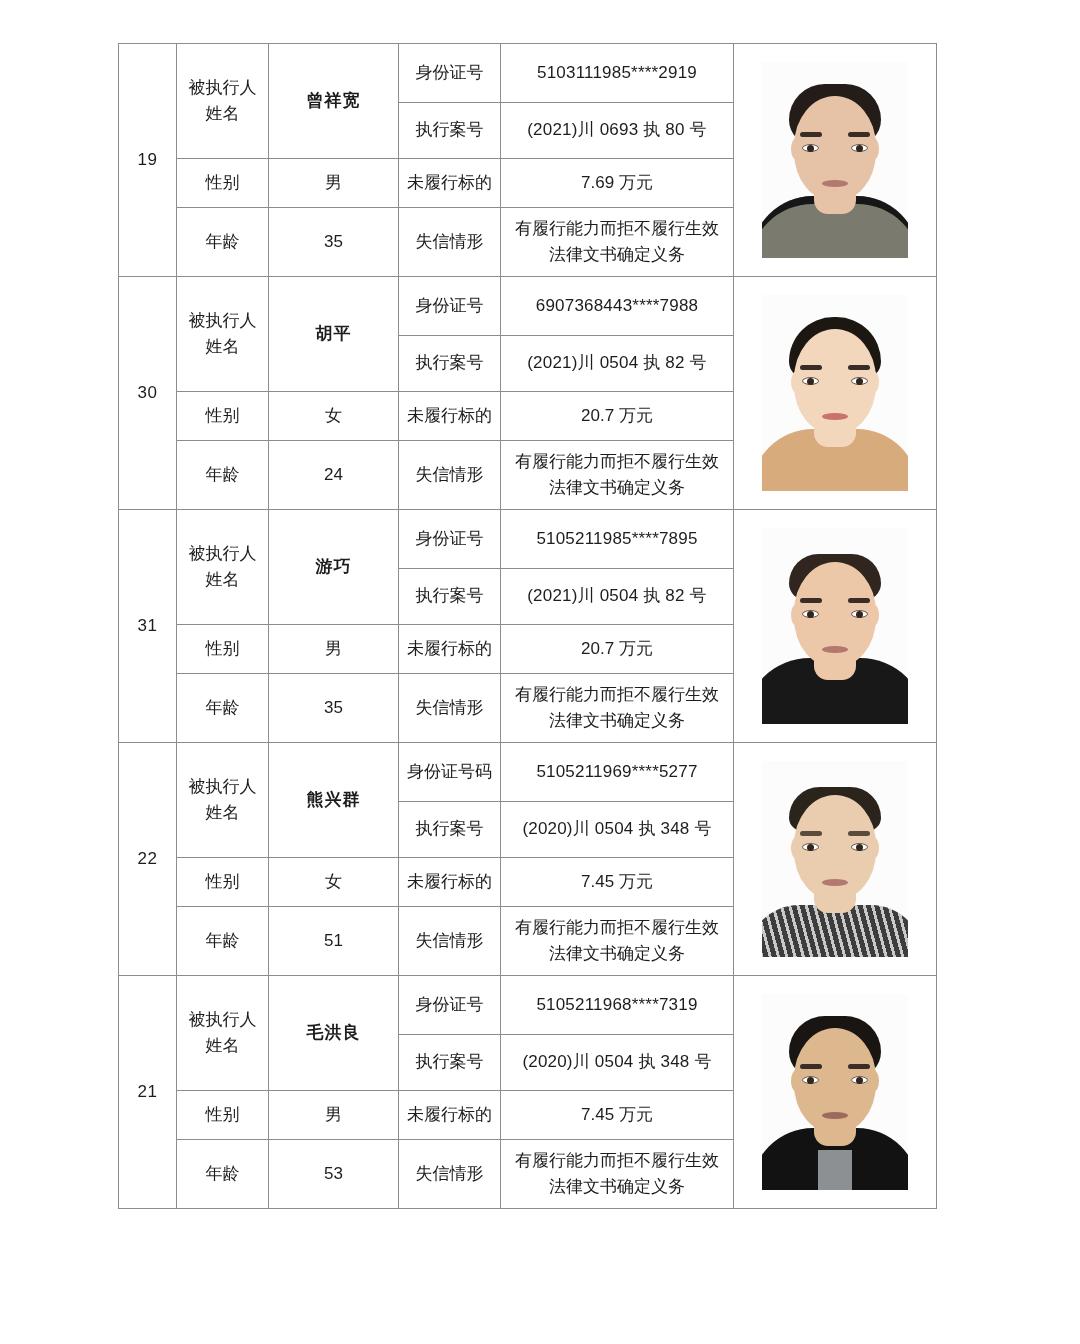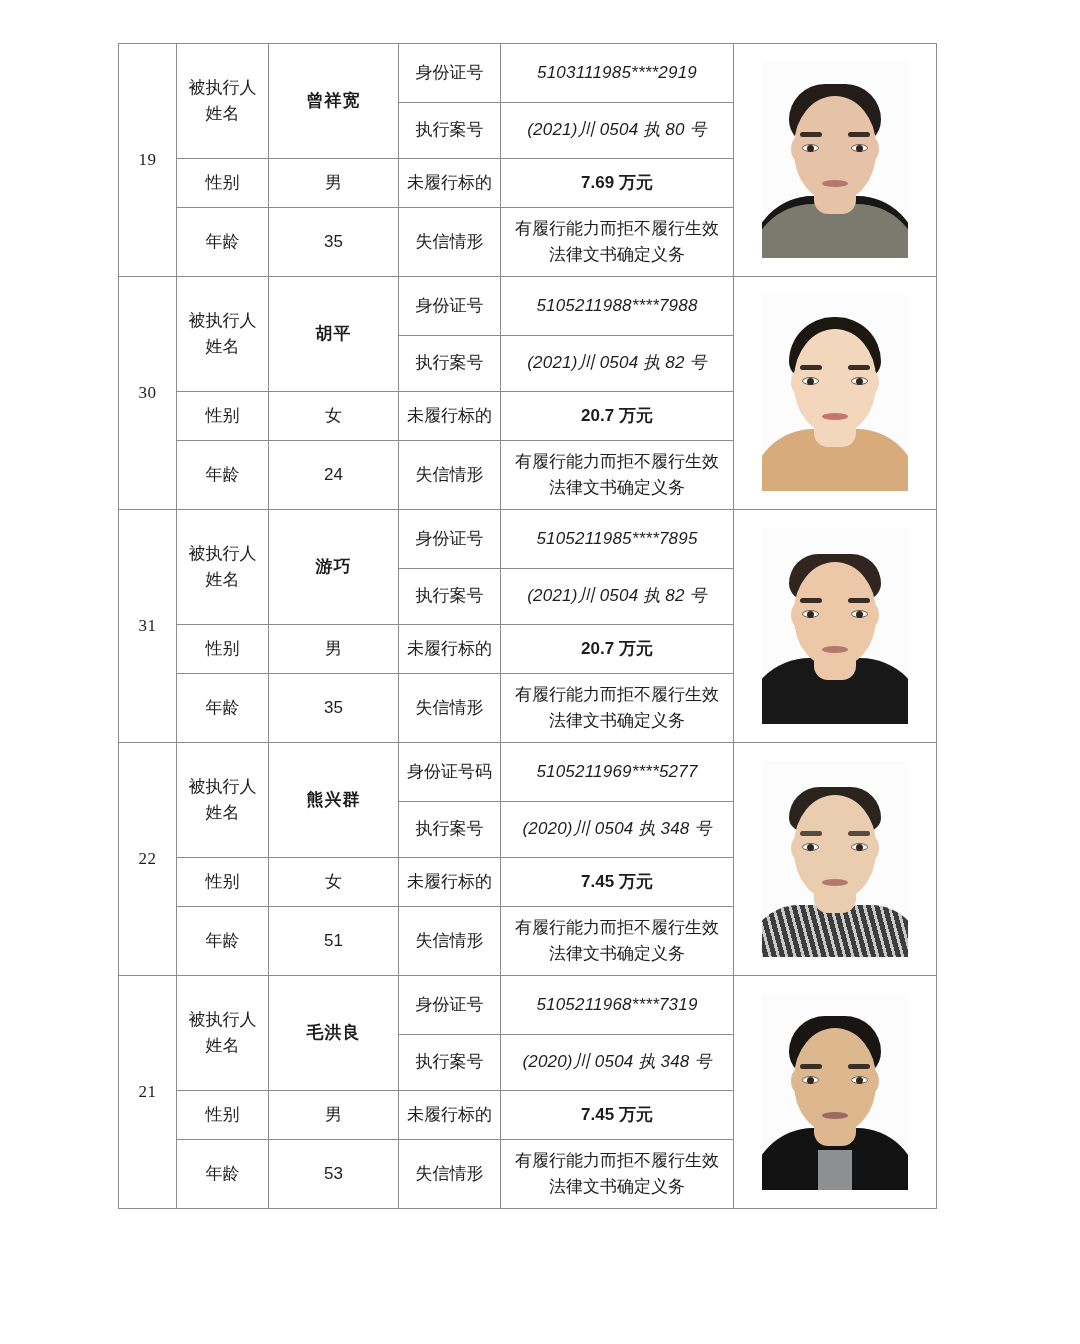--- a/index.html
+++ b/index.html
@@ -45,43 +45,41 @@
   col.c-index  { width: 58px; }
   col.c-label  { width: 92px; }
   col.c-value  { width: 130px; }
   col.c-label2 { width: 102px; }
   col.c-value2 { width: 233px; }
   col.c-photo  { width: 203px; }
 
   td.idx {
     font-size: 18px;
     letter-spacing: .5px;
-    font-family: Liberation Serif, serif;
   }
   td.name {
     font-weight: bold;
     font-size: 18px;
     letter-spacing: 1px;
   }
   td.amount {
-    font-weight: bold;
+    font-weight: normal;
     font-size: 18px;
   }
   td.row-label {
     font-size: 17px;
   }
   td.breach {
     font-size: 17px;
     line-height: 1.7;
     padding: 6px 10px;
   }
   td.idnum, td.caseno {
     font-size: 17px;
     letter-spacing: .2px;
-    font-style: italic;
   }
   td.photo-cell {
     padding: 0;
     vertical-align: middle;
   }
 
   
   tr.r1 td { height: 58px; }
   tr.r2 td { height: 55px; }
   tr.r3 td { height: 48px; }
@@ -268,21 +266,21 @@
               <div class="pupil l"></div>
                 <div class="pupil r"></div>
               <div class="nose"></div>
                 <div class="mouth"></div>
             </div>
           </div>
         </td>
       </tr>
       <tr class="r2">
         <td class="row-label">执行案号</td>
-        <td class="caseno">(2021)川 0504 执 80 号</td>
+        <td class="caseno">(2021)川 0693 执 80 号</td>
       </tr>
       <tr class="r3">
         <td class="row-label">性别</td>
         <td class="row-label">男</td>
         <td class="row-label">未履行标的</td>
         <td class="amount">7.69 万元</td>
       </tr>
       <tr class="r4">
         <td class="row-label">年龄</td>
         <td class="row-label">35</td>
@@ -291,21 +289,21 @@
           <span>有履行能力而拒不履行生效</span><br>
           <span>法律文书确定义务</span>
         </td>
       </tr>
 
       <tr class="r1">
         <td class="idx" rowspan="4">30</td>
         <td class="row-label" rowspan="2">被执行人姓名</td>
         <td class="name" rowspan="2">胡平</td>
         <td class="row-label">身份证号</td>
-        <td class="idnum">5105211988****7988</td>
+        <td class="idnum">6907368443****7988</td>
         <td class="photo-cell" rowspan="4">
           <div class="photo-frame">
             <div class="portrait p-20">
               <div class="bg"></div>
                 <div class="shoulders"></div>
                 <div class="neck"></div>
               <div class="hair"></div>
                 <div class="face"></div>
               <div class="ear l"></div>
                 <div class="ear r"></div>

